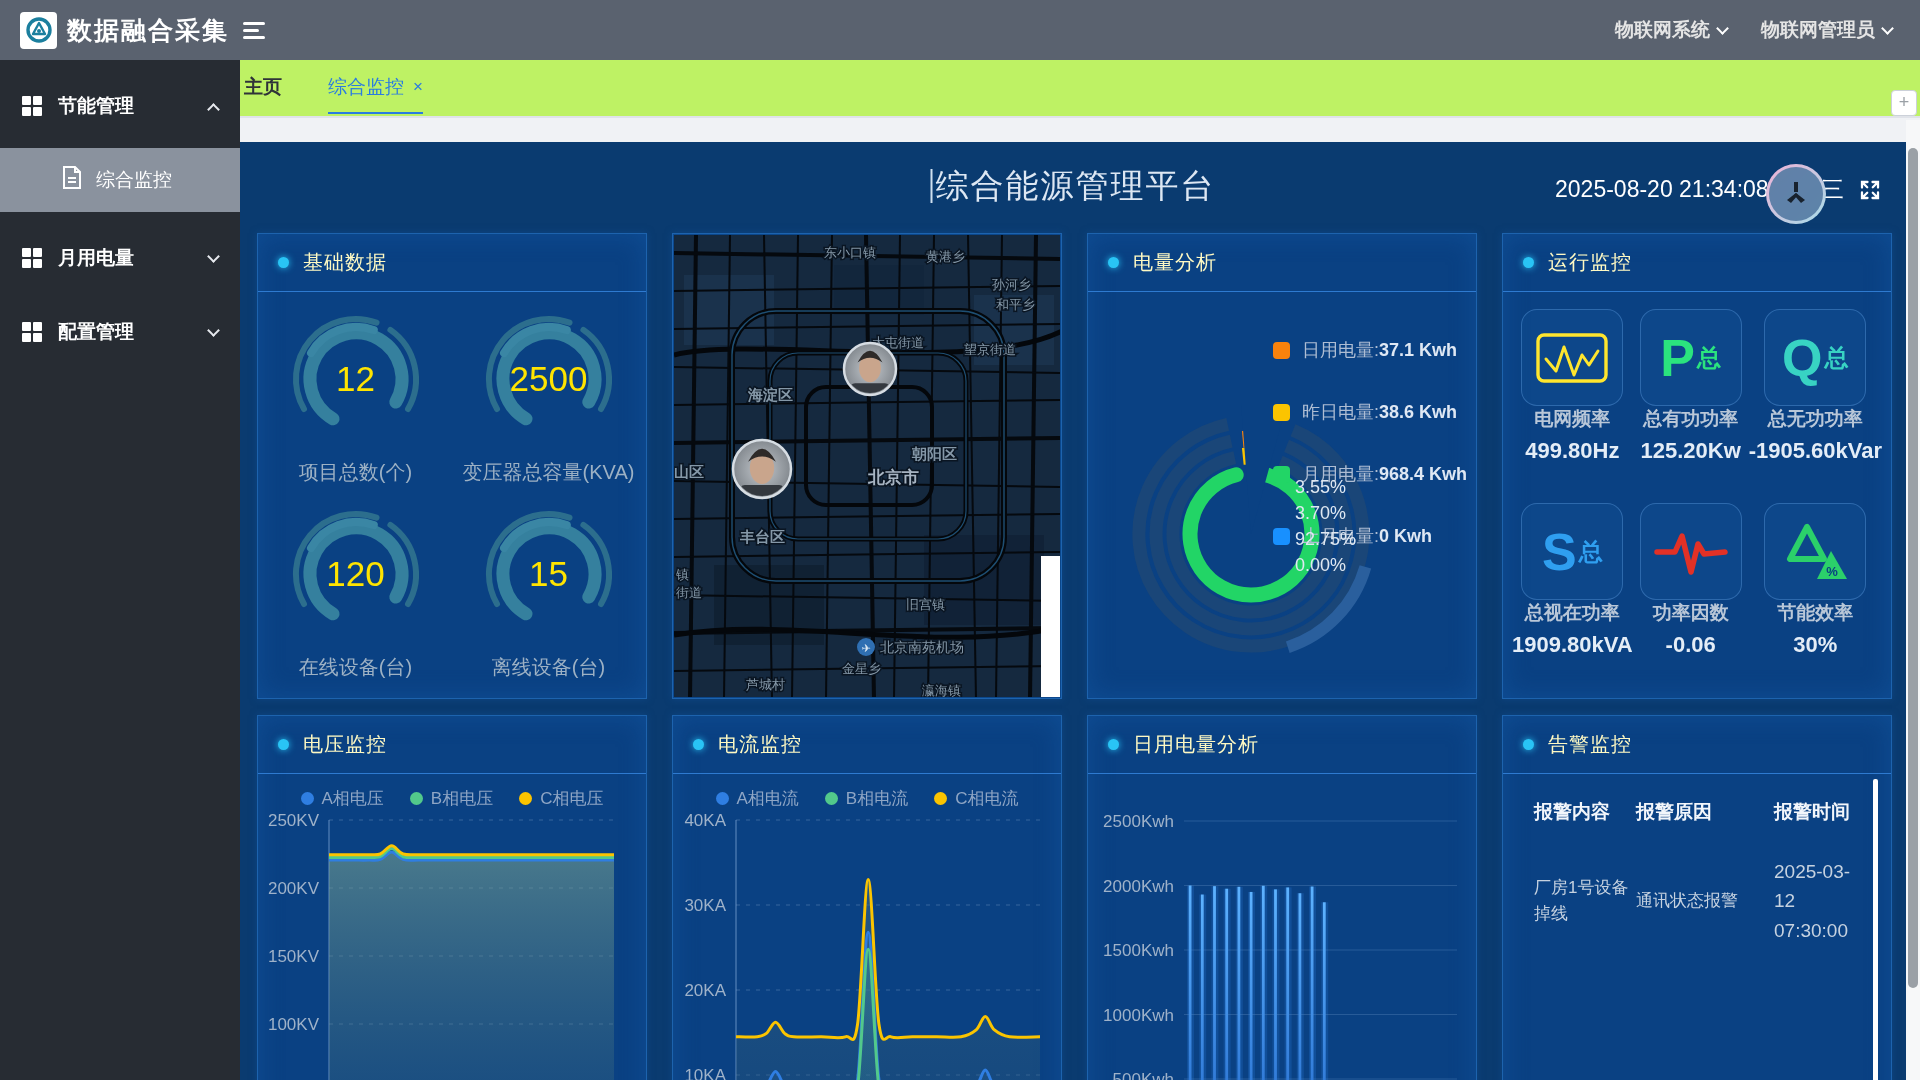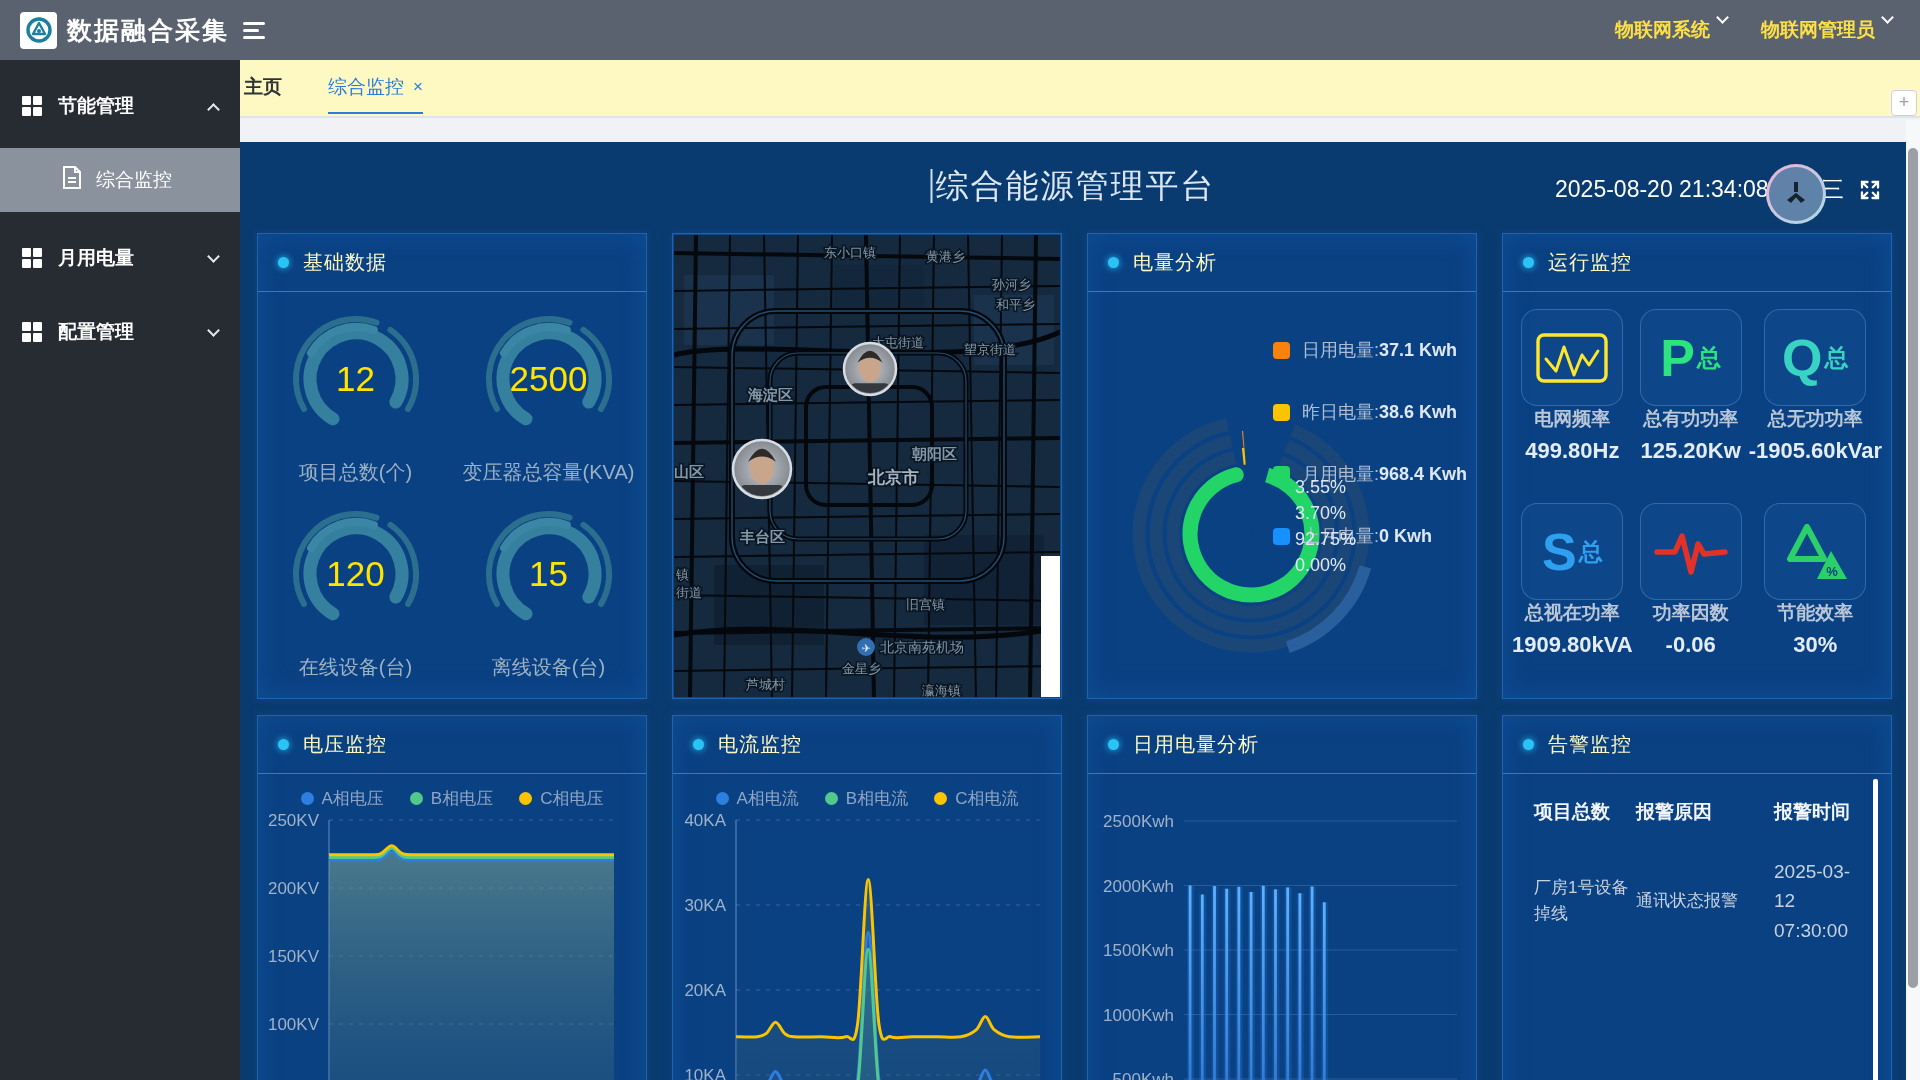--- a/index.html
+++ b/index.html
@@ -6,37 +6,37 @@
   html,body{width:1920px;height:1080px;overflow:hidden;background:#f0f2f5;}
 
   
   .topbar{position:absolute;left:0;top:0;width:1920px;height:60px;background:#5a626f;display:flex;align-items:center;z-index:30;}
   .logo-box{width:37px;height:37px;background:#fff;border-radius:4px;margin-left:20px;display:flex;align-items:center;justify-content:center;}
   .app-title{color:#fff;font-size:25px;font-weight:bold;margin-left:10px;letter-spacing:2px;}
   .burger{margin-left:14px;width:24px;cursor:pointer;display:flex;flex-direction:column;gap:4px;}
   .burger span{display:block;height:3px;background:#fff;border-radius:2px;}
   .burger span:nth-child(1){width:22px}.burger span:nth-child(2){width:16px}.burger span:nth-child(3){width:22px}
   .topbar-right{margin-left:auto;display:flex;align-items:center;gap:34px;margin-right:28px;}
-  .top-menu{color:#fde047;font-size:19px;font-weight:bold;display:flex;gap:8px;cursor:pointer;}
+  .top-menu{color:#e5e5e5;font-size:19px;font-weight:bold;display:flex;align-items:center;gap:8px;cursor:pointer;}
   .chev{width:9px;height:9px;border-right:2px solid #fff;border-bottom:2px solid #fff;transform:rotate(45deg);margin-top:-4px;}
 
   
   .sidebar{position:absolute;left:0;top:60px;width:240px;height:1020px;background:#272c33;z-index:20;}
   .side-item{height:56px;display:flex;align-items:center;padding:0 22px;color:#fff;font-size:19px;font-weight:bold;cursor:pointer;margin-top:18px;}
   .side-item .grid-ic{margin-right:16px;}
   .side-item .s-chev{margin-left:auto;width:9px;height:9px;border-right:2px solid #e6e9ee;border-bottom:2px solid #e6e9ee;}
   .s-chev.up{transform:rotate(-135deg);margin-top:6px;}
   .s-chev.down{transform:rotate(45deg);margin-top:-4px;}
   .grid-ic{width:20px;height:20px;display:grid;grid-template-columns:9px 9px;grid-template-rows:9px 9px;gap:2px;}
   .grid-ic i{background:#fff;border-radius:1px;}
   .side-sub{height:64px;display:flex;align-items:center;background:#8a929e;color:#fff;font-size:19px;padding-left:62px;cursor:pointer;margin-top:14px;}
   .doc-ic{margin-right:14px;}
 
   
-  .tabbar{position:absolute;left:240px;top:60px;width:1680px;height:58px;background:#fef9c3;border-bottom:2px solid #e0e3e9;z-index:10;}
+  .tabbar{position:absolute;left:240px;top:60px;width:1680px;height:58px;background:#bef264;border-bottom:2px solid #e0e3e9;z-index:10;}
   .tab{position:absolute;top:14px;font-size:19px;cursor:pointer;}
   .tab-home{left:4px;color:#2f3338;font-weight:bold;}
   .tab-active{left:88px;color:#2a7ce0;display:flex;align-items:center;gap:9px;padding-bottom:12px;border-bottom:2px solid #2a7ce0;}
   .tab-close{color:#2a7ce0;font-size:17px;cursor:pointer;}
   .add-btn{position:absolute;right:3px;top:30px;width:26px;height:26px;border:1px solid #ccd1d9;border-radius:4px;background:#fff;color:#9aa0a6;font-size:18px;line-height:23px;text-align:center;cursor:pointer;}
 
   
   .pagescroll{position:absolute;right:0;top:120px;width:14px;height:960px;background:#f7f8f9;z-index:40;}
   .pagescroll .thumb{position:absolute;left:2px;top:28px;width:10px;height:840px;background:#9aa0a6;border-radius:6px;}
 
@@ -614,21 +614,21 @@
       <div class="panel-b">
         <div class="alarm-wrap">
           <table class="alarm-table">
             <colgroup>
                 <col style="width:102px">
                 <col style="width:138px">
                 <col>
               </colgroup>
             <thead>
                 <tr id="alarm-head">
-                  <th>项目总数</th>
+                  <th>报警内容</th>
                   <th>报警原因</th>
                   <th>报警时间</th>
                 </tr>
               </thead>
             <tbody id="alarm-body">
                 <tr>
                   <td>厂房1号设备掉线</td>
                   <td>通讯状态报警</td>
                   <td style="font-size: 19px;">2025-03-12<br>07:30:00</td>
                 </tr>

